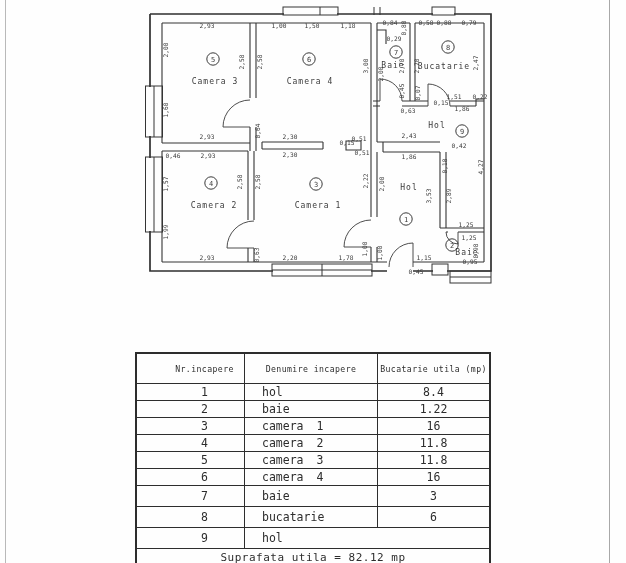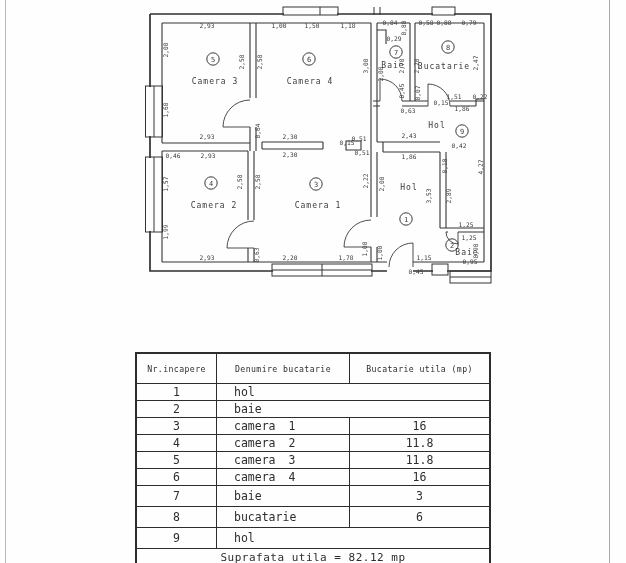--- a/index.html
+++ b/index.html
@@ -15,21 +15,21 @@
   svg .wo{fill:#fefefe;stroke:none;}
   svg .dr{fill:none;stroke:#3a3a3a;stroke-width:.9;}
   svg text{fill:#3a3a3a;}
   svg .dim{font:6.2px "DejaVu Sans Mono","Liberation Mono",monospace;}
   svg .room{font:8px "DejaVu Sans Mono","Liberation Mono",monospace;letter-spacing:1px;}
   svg .cnum{font:7px "DejaVu Sans Mono","Liberation Mono",monospace;}
   svg .ccirc{fill:none;stroke:#3a3a3a;stroke-width:1;}
   
   .fp-table{position:absolute;left:135px;top:352px;width:352px;border:2px solid #2d2d2d;
             background:transparent;font-family:"DejaVu Sans Mono","Liberation Mono",monospace;color:#2d2d2d;}
-  .t-row{display:grid;grid-template-columns:79px 133px 1fr;}
+  .t-row{display:grid;grid-template-columns:79px 133px 1fr;padding-left:28px;}
   .t-row > div{border-left:1px solid #2d2d2d;display:flex;align-items:center;justify-content:center;overflow:hidden;}
   .t-row > div:first-child{border-left:none;}
   .t-head{height:29px;border-bottom:1px solid #2d2d2d;font-size:8.2px;letter-spacing:.4px;}
   .t-data{height:16px;border-bottom:1px solid #2d2d2d;font-size:11.5px;}
   .t-data.tall{height:20px;}
   .t-data .c2{justify-content:flex-start;padding-left:17px;word-spacing:6px;}
   .t-foot{height:16px;font-size:11px;display:flex;align-items:center;justify-content:center;letter-spacing:.5px;}
 </style>
 </head>
 <body>
@@ -191,31 +191,33 @@
         <circle cx="406" cy="219" r="6.2" class="ccirc"></circle>
         <text x="406" y="221.5" class="cnum" text-anchor="middle">1</text>
         <circle cx="452" cy="245" r="6.2" class="ccirc"></circle>
         <text x="452" y="247.5" class="cnum" text-anchor="middle">2</text>
       </g>
   </svg>
 
   <div class="fp-table">
     <div class="t-row t-head">
       <div>Nr.incapere</div>
-      <div>Denumire bucatarie</div>
+      <div>Denumire incapere</div>
       <div>Bucatarie utila (mp)</div>
     </div>
     <div id="t-rows">
         <div class="t-data t-row">
           <div>1</div>
           <div class="c2">hol</div>
+          <div>8.4</div>
         </div>
         <div class="t-data t-row">
           <div>2</div>
           <div class="c2">baie</div>
+          <div>1.22</div>
         </div>
         <div class="t-data t-row">
           <div>3</div>
           <div class="c2">camera 1</div>
           <div>16</div>
         </div>
         <div class="t-data t-row">
           <div>4</div>
           <div class="c2">camera 2</div>
           <div>11.8</div>

